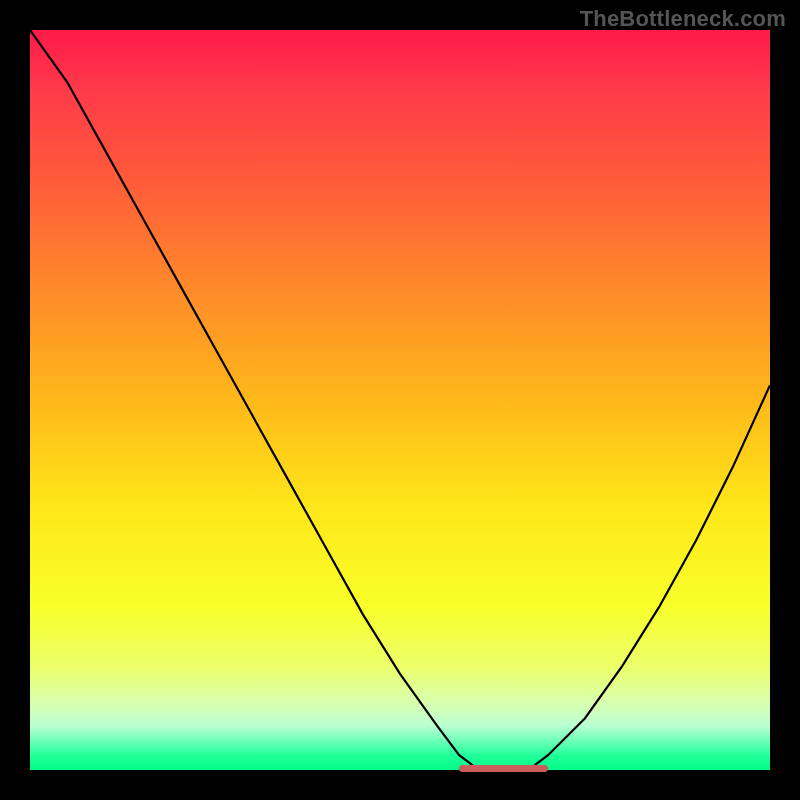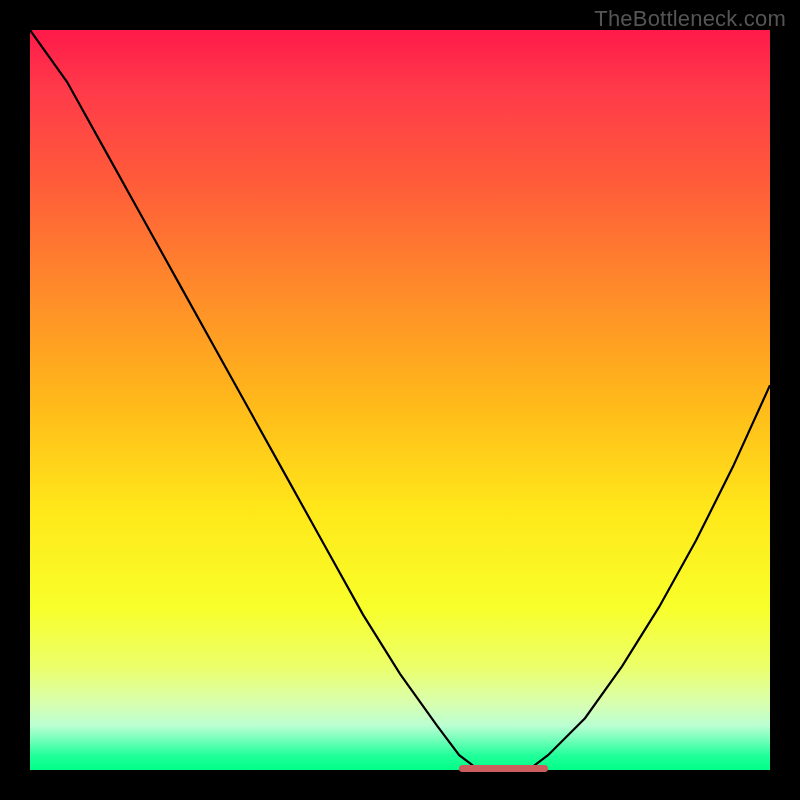--- a/index.html
+++ b/index.html
@@ -24,21 +24,21 @@
       #70ffb8 96%,
       #22ff9a 98%,
       #00ff88 100%);
   }
   .watermark {
     position: absolute;
     top: 6px;
     right: 14px;
     color: #555;
     font-size: 22px;
-    font-weight: 400;
+    font-weight: 700;
     letter-spacing: 0.2px;
   }
   svg.curve {
     position: absolute;
     left: 0; top: 0;
     width: 100%; height: 100%;
   }
   .flat-seg {
     position: absolute;
     height: 7px;

